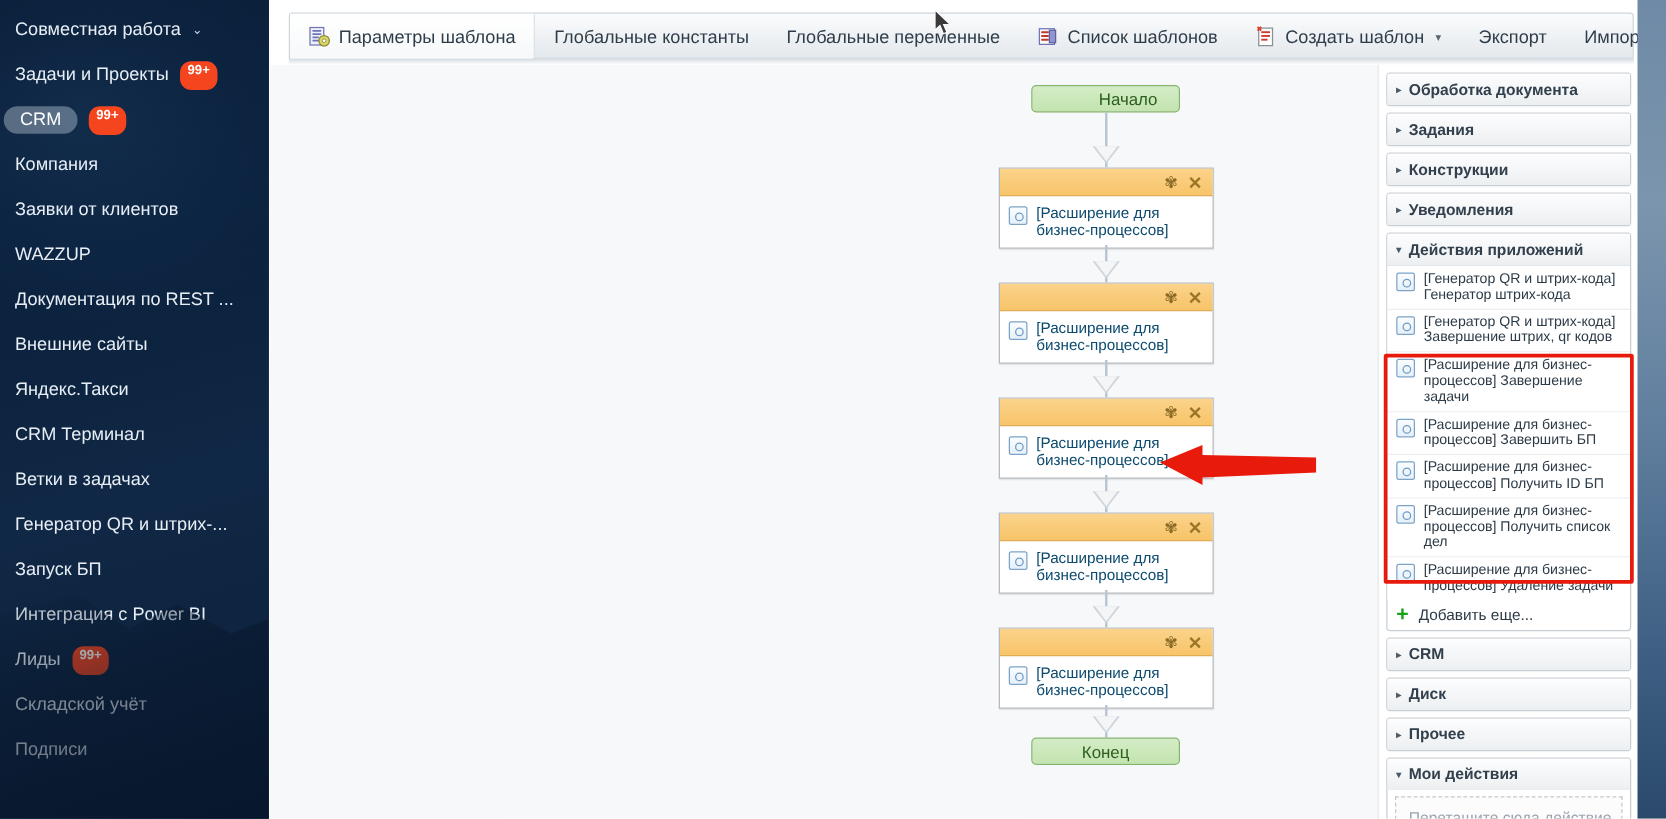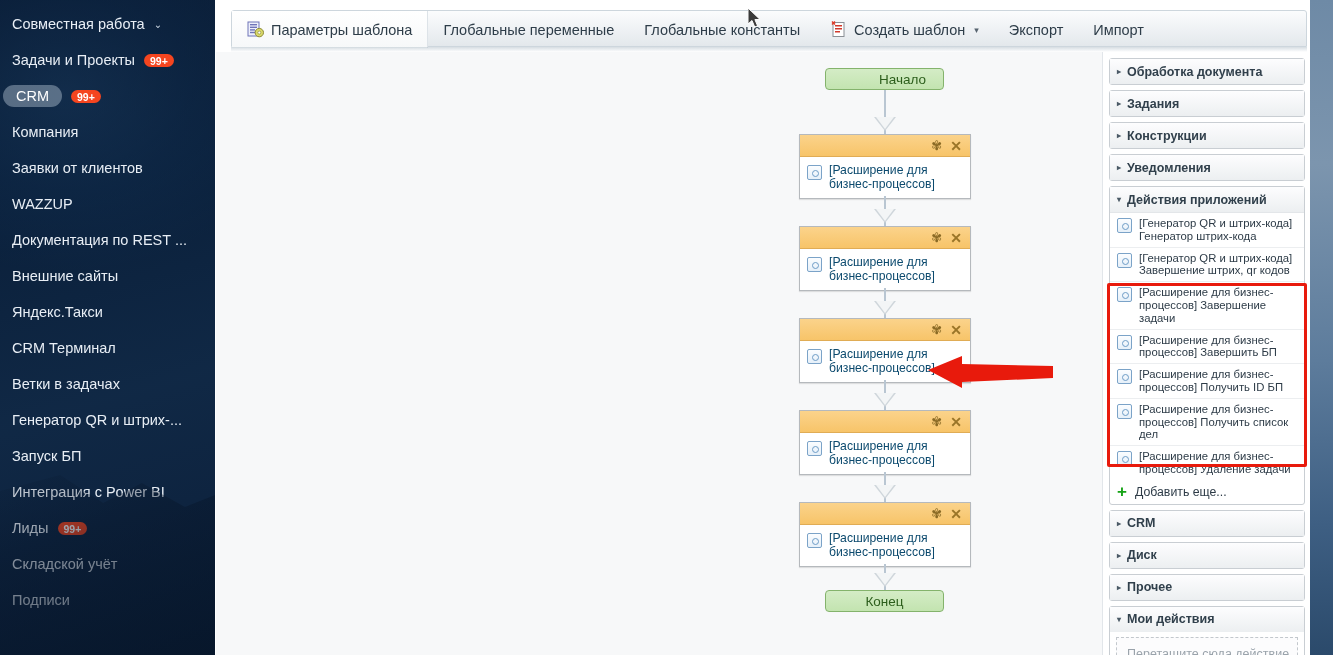--- a/index.html
+++ b/index.html
@@ -39,21 +39,21 @@
     height: 36px; padding: 0 12px; color: #e8eef5; font-size: 14.5px;
     white-space: nowrap; cursor: pointer;
   }
   .nav-item .lbl { display:inline-block; }
   .nav-item.active .pill {
     background: rgba(190,205,220,0.42); border-radius: 14px;
     padding: 3px 13px; margin-left:-9px; color:#ffffff;
   }
   .badge {
     background: #f5451f; color: #fff; font-size: 10.5px; font-weight: bold;
-    border-radius: 9px; padding: 1px 6px 0; line-height: 12px;
+    border-radius: 9px; padding: 1px 6px 10px; line-height: 12px;
     display:inline-block;
   }
   .chev-down { font-size: 10px; color:#cdd9e4; }
 
   
   #toolbar {
     position: absolute; left: 231px; top: 10px; right: 26px; height: 37px;
     background: linear-gradient(180deg,#fbfcfd 0%, #eef1f4 55%, #e3e8ec 100%);
     border: 1px solid #cdd6dd; border-radius: 3px 3px 0 0;
     display: flex; align-items: flex-start;
@@ -251,24 +251,36 @@
             <rect x="3" y="5.6" width="7" height="1.4"></rect>
             <rect x="3" y="8.2" width="5" height="1.4"></rect>
             <rect x="3" y="10.8" width="6" height="1.4"></rect>
           </g>
         <circle cx="12.3" cy="11.6" r="4.2" fill="#d9d96a" stroke="#8d8a33"></circle>
         <circle cx="12.3" cy="11.6" r="1.5" fill="#fff" stroke="#8d8a33" stroke-width=".7"></circle>
       </svg>
       <span>Параметры шаблона</span>
     </div>
     <div class="tb-item">
+      <span>Глобальные константы</span>
+    </div>
+    <div class="tb-item">
       <span>Глобальные переменные</span>
     </div>
     <div class="tb-item">
-      <span>Глобальные константы</span>
+      <svg width="17" height="17" viewBox="0 0 17 17">
+        <rect x="1.5" y="2" width="12" height="12.5" fill="#fff" stroke="#6f74b8"></rect>
+        <g fill="#c0392b">
+            <rect x="3" y="4" width="6" height="1.6"></rect>
+            <rect x="3" y="7" width="6" height="1.6"></rect>
+            <rect x="3" y="10" width="6" height="1.6"></rect>
+          </g>
+        <rect x="9.5" y="3.2" width="5" height="10" fill="#8f93cf" stroke="#5b5fa0"></rect>
+      </svg>
+      <span>Список шаблонов</span>
     </div>
     <div class="tb-item">
       <svg width="17" height="19" viewBox="0 0 17 19">
         <rect x="3" y="2.5" width="11" height="14" fill="#fff" stroke="#8a8f95"></rect>
         <g fill="#d0392b">
             <rect x="5" y="5" width="7" height="1.5"></rect>
             <rect x="5" y="8" width="7" height="1.5"></rect>
             <rect x="5" y="11" width="5" height="1.5"></rect>
           </g>
         <g stroke="#e03a26" stroke-width="1.4">

